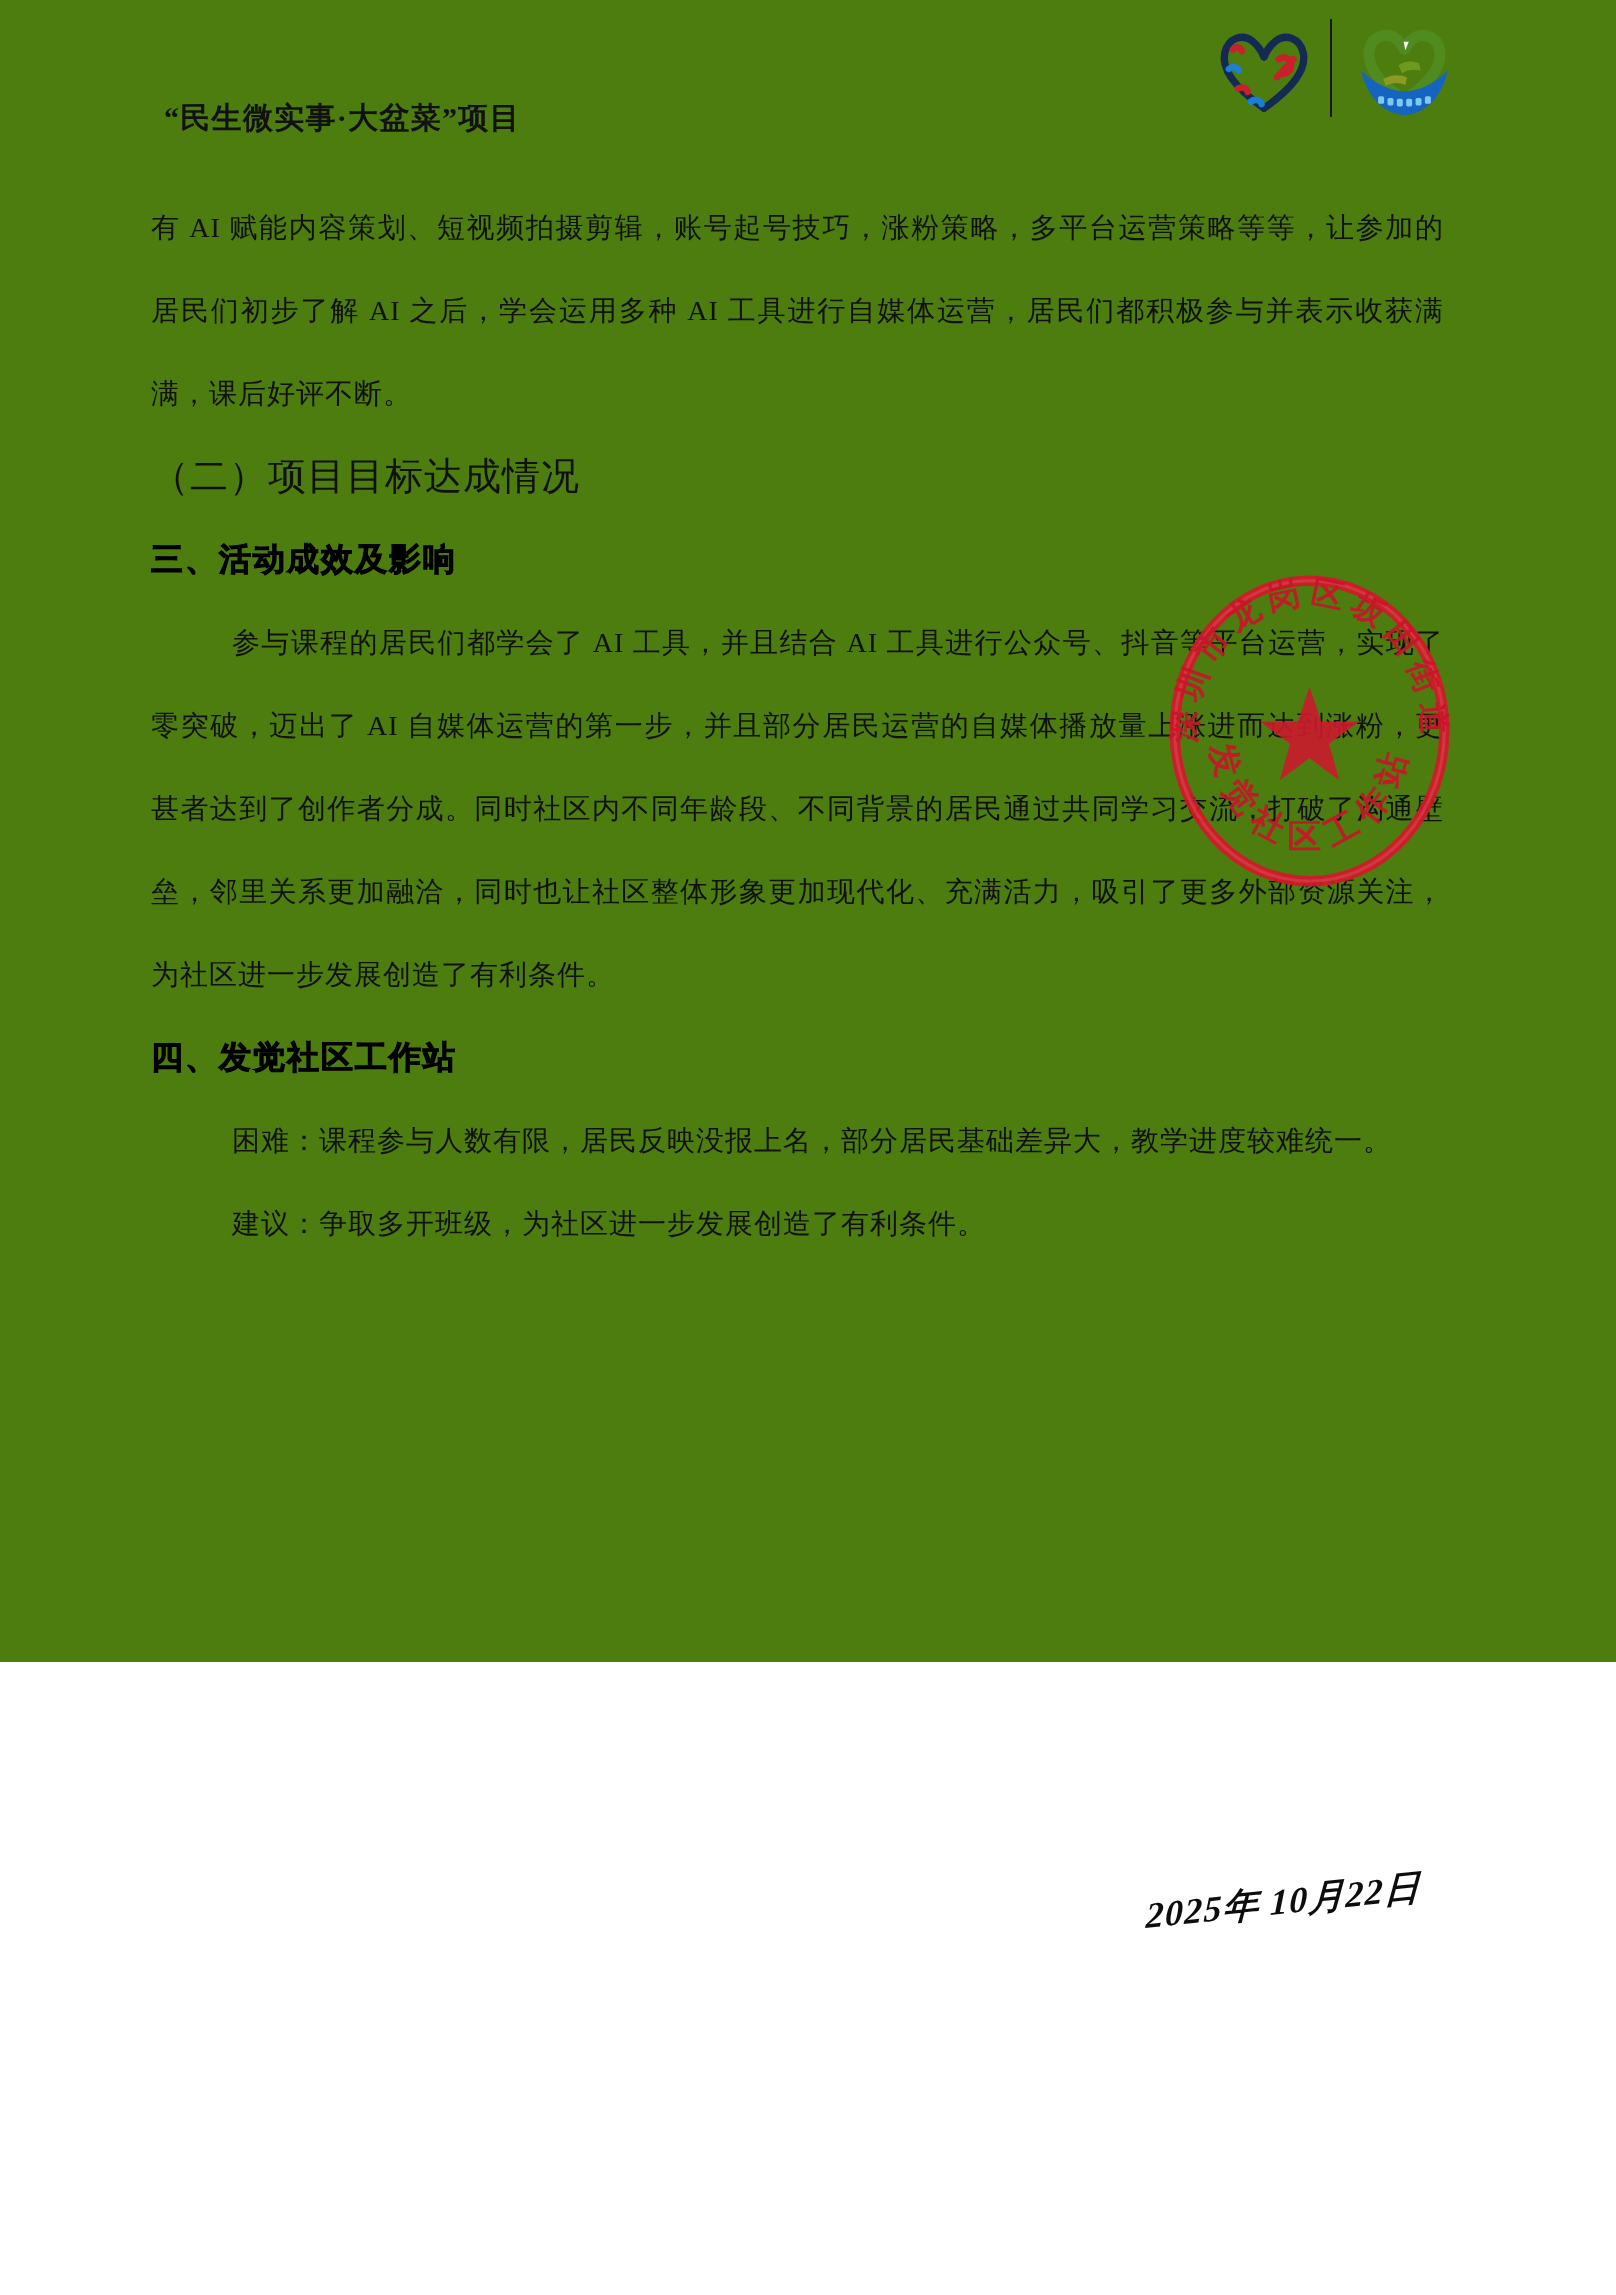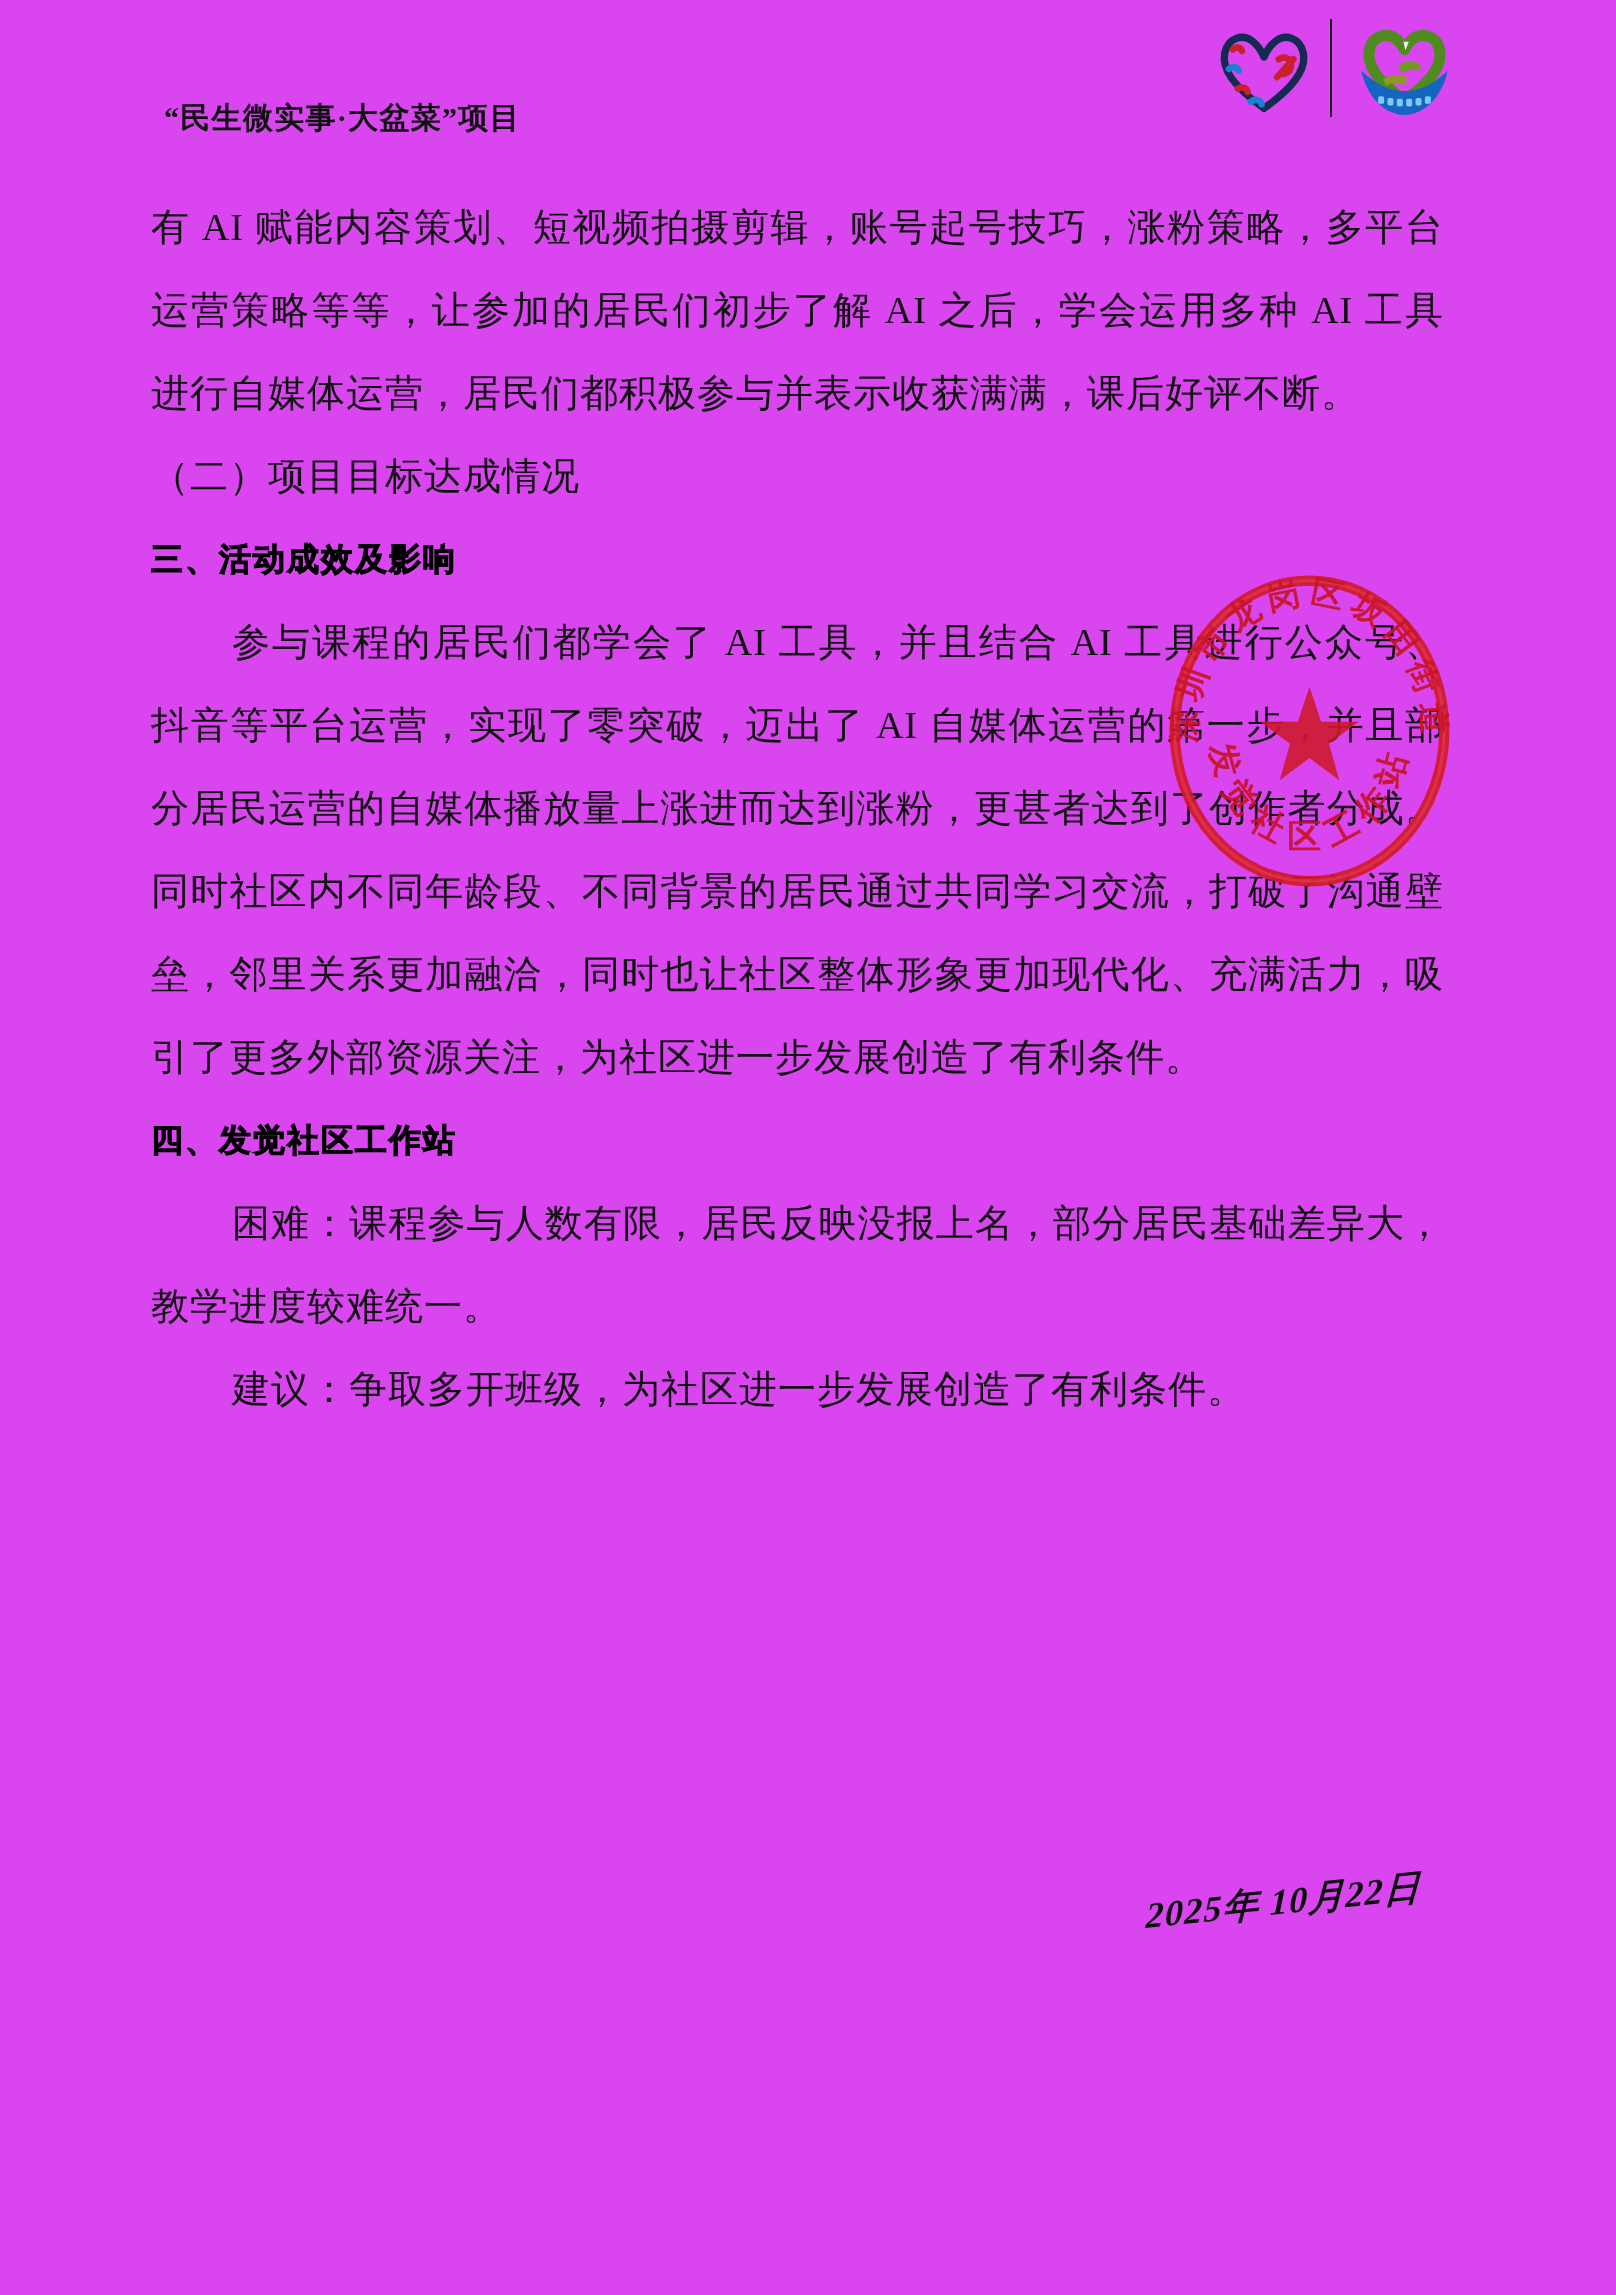--- a/index.html
+++ b/index.html
@@ -14,22 +14,22 @@
     font-family: "Liberation Serif", "DejaVu Serif", serif;
     color: #0a0a0a;
     position: relative;
     overflow: hidden;
   }
 
   
   .page {
     position: relative;
     width: 1617px;
-    height: 2295px;
-    background: #d946ef;
+    height: 1662px;
+    background: #4d7c0f;
   }
 
   
   .page-header {
     position: absolute;
     top: 0;
     left: 0;
     width: 1617px;
     height: 163px;
   }
@@ -75,21 +75,21 @@
 
   
   .doc-body {
     position: absolute;
     left: 151px;
     top: 186px;
     width: 1293px;
   }
 
   .para {
-    font-size: 38px;
+    font-size: 28px;
     line-height: 83px;
     letter-spacing: 1px;
     text-align: justify;
     text-align-last: left;
     color: #111111;
     font-family: "Liberation Serif", "DejaVu Serif", serif;
     white-space: pre-wrap;
     word-break: break-all;
   }
 

